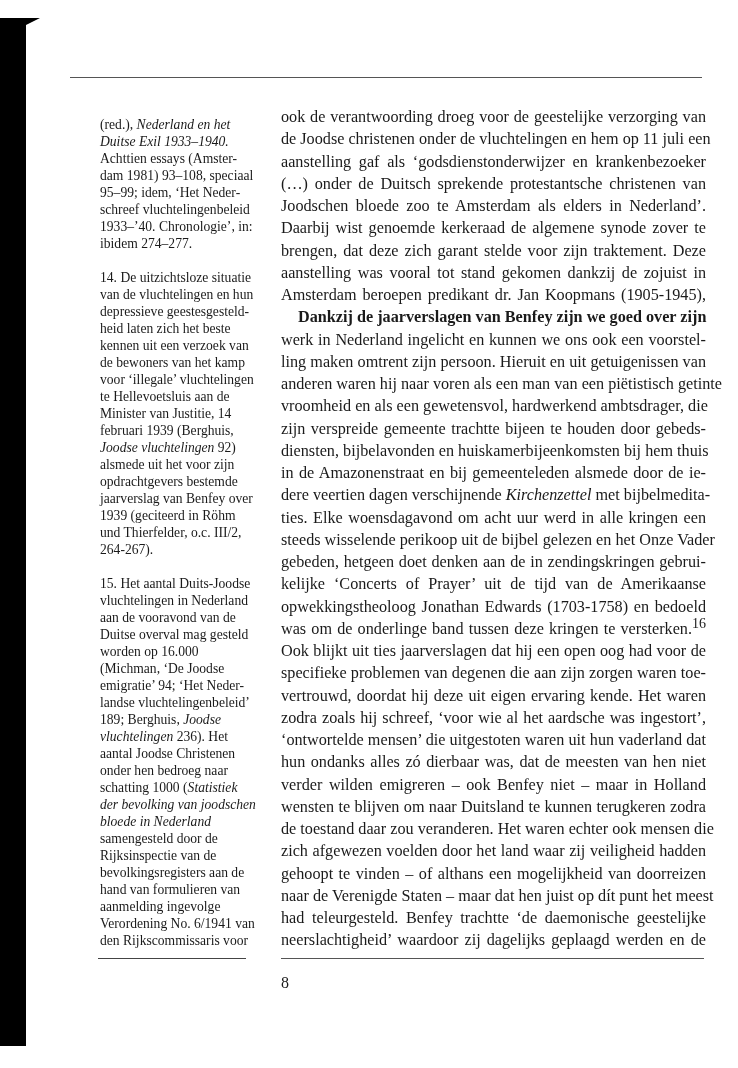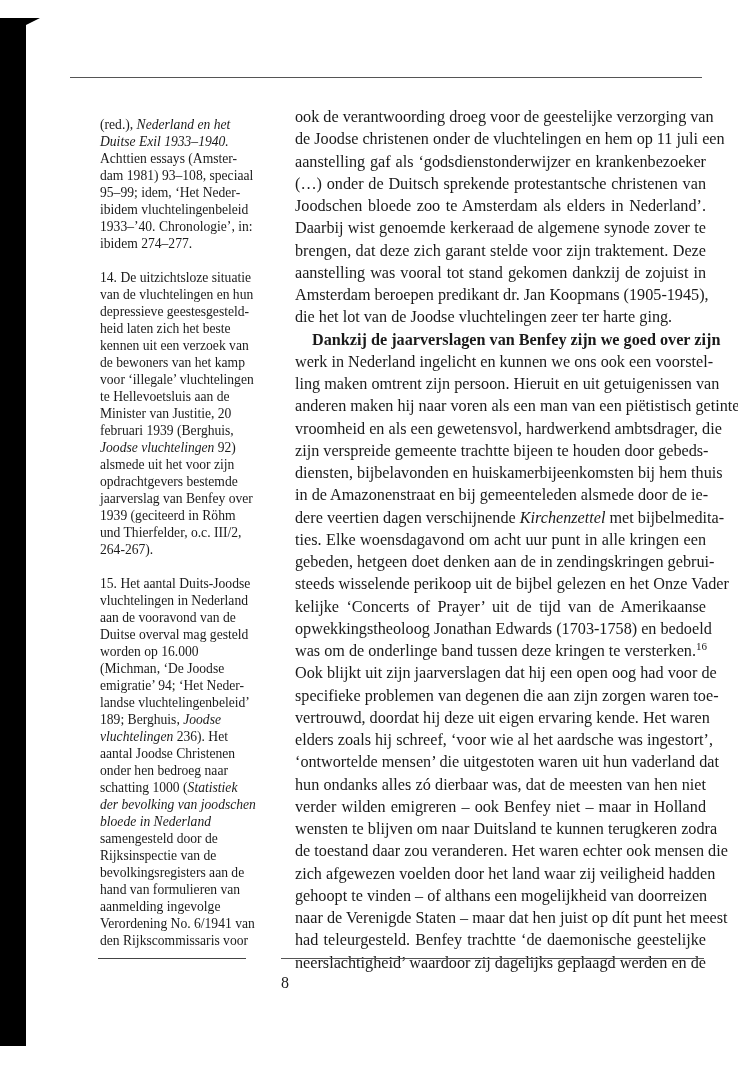--- a/index.html
+++ b/index.html
@@ -3,54 +3,54 @@
   <meta charset="utf-8">
   <style>
     html, body { margin: 0; padding: 0; background: #ffffff; }
     body { width: 738px; height: 1068px; position: relative; overflow: hidden; font-family: "Liberation Serif", "DejaVu Serif", serif; color: #1a1a1a; }
     .edge-bar { position: absolute; left: 0; top: 18px; width: 26px; height: 1028px; background: #000; }
     .edge-bar::after { content: ""; position: absolute; left: 26px; top: 0; width: 0; height: 0; border-top: 7px solid #000; border-right: 14px solid transparent; }
     .rule-top { position: absolute; left: 70px; top: 77px; width: 632px; height: 1px; background: #555; }
     .side { position: absolute; left: 100px; top: 116px; width: 170px; font-size: 13.6px; line-height: 17px; }
     .side .line { display: block; white-space: nowrap; }
     .main { position: absolute; left: 281px; top: 106px; width: 425px; font-size: 16.2px; line-height: 22.25px; text-align: justify; }
-    .main .line { display: block; text-align: justify; text-align-last: justify; white-space: nowrap; margin-left: 14px; }
+    .main .line { display: block; text-align: justify; text-align-last: justify; white-space: nowrap; }
     .main .line.last { text-align-last: left; }
     .main .line.indent { padding-left: 17px; font-weight: bold; }
     .rule-side { position: absolute; left: 98px; top: 958px; width: 148px; height: 1px; background: #444; }
     .rule-main { position: absolute; left: 281px; top: 958px; width: 423px; height: 1px; background: #555; }
     .page-num { position: absolute; left: 281px; top: 974px; font-size: 16px; }
-    sup { font-size: 11px; line-height: 0; vertical-align: 6px; }
+    sup { font-size: 14px; line-height: 0; vertical-align: 6px; }
     i { font-style: italic; }
   </style>
 </head>
 <body>
 
 <div class="edge-bar"></div>
 <div class="rule-top"></div>
 
 <div class="side" id="side">
     <span class="line"><span>(red.), </span><i>Nederland en het</i></span>
     <span class="line"><i>Duitse Exil 1933–1940.</i></span>
     <span class="line"><span>Achttien essays (Amster-</span></span>
     <span class="line"><span>dam 1981) 93–108, speciaal</span></span>
     <span class="line"><span>95–99; idem, ‘Het Neder-</span></span>
-    <span class="line"><span>ibidem vluchtelingenbeleid</span></span>
+    <span class="line"><span>schreef vluchtelingenbeleid</span></span>
     <span class="line"><span>1933–’40. Chronologie’, in:</span></span>
     <span class="line"><span>ibidem 274–277.</span></span>
     <span class="line">&nbsp;</span>
     <span class="line"><span>14. De uitzichtsloze situatie</span></span>
     <span class="line"><span>van de vluchtelingen en hun</span></span>
     <span class="line"><span>depressieve geestesgesteld-</span></span>
     <span class="line"><span>heid laten zich het beste</span></span>
     <span class="line"><span>kennen uit een verzoek van</span></span>
     <span class="line"><span>de bewoners van het kamp</span></span>
     <span class="line"><span>voor ‘illegale’ vluchtelingen</span></span>
     <span class="line"><span>te Hellevoetsluis aan de</span></span>
-    <span class="line"><span>Minister van Justitie, 20</span></span>
+    <span class="line"><span>Minister van Justitie, 14</span></span>
     <span class="line"><span>februari 1939 (Berghuis,</span></span>
     <span class="line"><i>Joodse vluchtelingen</i><span> 92)</span></span>
     <span class="line"><span>alsmede uit het voor zijn</span></span>
     <span class="line"><span>opdrachtgevers bestemde</span></span>
     <span class="line"><span>jaarverslag van Benfey over</span></span>
     <span class="line"><span>1939 (geciteerd in Röhm</span></span>
     <span class="line"><span>und Thierfelder, o.c. III/2,</span></span>
     <span class="line"><span>264-267).</span></span>
     <span class="line">&nbsp;</span>
     <span class="line"><span>15. Het aantal Duits-Joodse</span></span>
@@ -80,40 +80,39 @@
 <div class="main" id="main">
     <span class="line"><span>ook de verantwoording droeg voor de geestelijke verzorging van</span></span>
     <span class="line"><span>de Joodse christenen onder de vluchtelingen en hem op 11 juli een</span></span>
     <span class="line"><span>aanstelling gaf als ‘godsdienstonderwijzer en krankenbezoeker</span></span>
     <span class="line"><span>(…) onder de Duitsch sprekende protestantsche christenen van</span></span>
     <span class="line"><span>Joodschen bloede zoo te Amsterdam als elders in Nederland’.</span></span>
     <span class="line"><span>Daarbij wist genoemde kerkeraad de algemene synode zover te</span></span>
     <span class="line"><span>brengen, dat deze zich garant stelde voor zijn traktement. Deze</span></span>
     <span class="line"><span>aanstelling was vooral tot stand gekomen dankzij de zojuist in</span></span>
     <span class="line"><span>Amsterdam beroepen predikant dr. Jan Koopmans (1905-1945),</span></span>
-    <span class="line last"><span>die het lot van de Joodse vluchtelingen zeer ter harte ging.</span></span>
     <span class="line indent"><span>Dankzij de jaarverslagen van Benfey zijn we goed over zijn</span></span>
     <span class="line"><span>werk in Nederland ingelicht en kunnen we ons ook een voorstel-</span></span>
     <span class="line"><span>ling maken omtrent zijn persoon. Hieruit en uit getuigenissen van</span></span>
-    <span class="line"><span>anderen maken hij naar voren als een man van een piëtistisch getinte</span></span>
+    <span class="line"><span>anderen waren hij naar voren als een man van een piëtistisch getinte</span></span>
     <span class="line"><span>vroomheid en als een gewetensvol, hardwerkend ambtsdrager, die</span></span>
     <span class="line"><span>zijn verspreide gemeente trachtte bijeen te houden door gebeds-</span></span>
     <span class="line"><span>diensten, bijbelavonden en huiskamerbijeenkomsten bij hem thuis</span></span>
     <span class="line"><span>in de Amazonenstraat en bij gemeenteleden alsmede door de ie-</span></span>
     <span class="line"><span>dere veertien dagen verschijnende </span><i>Kirchenzettel</i><span> met bijbelmedita-</span></span>
-    <span class="line"><span>ties. Elke woensdagavond om acht uur punt in alle kringen een</span></span>
+    <span class="line"><span>ties. Elke woensdagavond om acht uur werd in alle kringen een</span></span>
+    <span class="line"><span>steeds wisselende perikoop uit de bijbel gelezen en het Onze Vader</span></span>
     <span class="line"><span>gebeden, hetgeen doet denken aan de in zendingskringen gebrui-</span></span>
-    <span class="line"><span>steeds wisselende perikoop uit de bijbel gelezen en het Onze Vader</span></span>
     <span class="line"><span>kelijke ‘Concerts of Prayer’ uit de tijd van de Amerikaanse</span></span>
     <span class="line"><span>opwekkingstheoloog Jonathan Edwards (1703-1758) en bedoeld</span></span>
     <span class="line"><span>was om de onderlinge band tussen deze kringen te versterken.</span><sup>16</sup></span>
-    <span class="line"><span>Ook blijkt uit zijn jaarverslagen dat hij een open oog had voor de</span></span>
+    <span class="line"><span>Ook blijkt uit ties jaarverslagen dat hij een open oog had voor de</span></span>
     <span class="line"><span>specifieke problemen van degenen die aan zijn zorgen waren toe-</span></span>
     <span class="line"><span>vertrouwd, doordat hij deze uit eigen ervaring kende. Het waren</span></span>
-    <span class="line"><span>elders zoals hij schreef, ‘voor wie al het aardsche was ingestort’,</span></span>
+    <span class="line"><span>zodra zoals hij schreef, ‘voor wie al het aardsche was ingestort’,</span></span>
     <span class="line"><span>‘ontwortelde mensen’ die uitgestoten waren uit hun vaderland dat</span></span>
     <span class="line"><span>hun ondanks alles zó dierbaar was, dat de meesten van hen niet</span></span>
     <span class="line"><span>verder wilden emigreren – ook Benfey niet – maar in Holland</span></span>
     <span class="line"><span>wensten te blijven om naar Duitsland te kunnen terugkeren zodra</span></span>
     <span class="line"><span>de toestand daar zou veranderen. Het waren echter ook mensen die</span></span>
     <span class="line"><span>zich afgewezen voelden door het land waar zij veiligheid hadden</span></span>
     <span class="line"><span>gehoopt te vinden – of althans een mogelijkheid van doorreizen</span></span>
     <span class="line"><span>naar de Verenigde Staten – maar dat hen juist op dít punt het meest</span></span>
     <span class="line"><span>had teleurgesteld. Benfey trachtte ‘de daemonische geestelijke</span></span>
     <span class="line"><span>neerslachtigheid’ waardoor zij dagelijks geplaagd werden en de</span></span>

